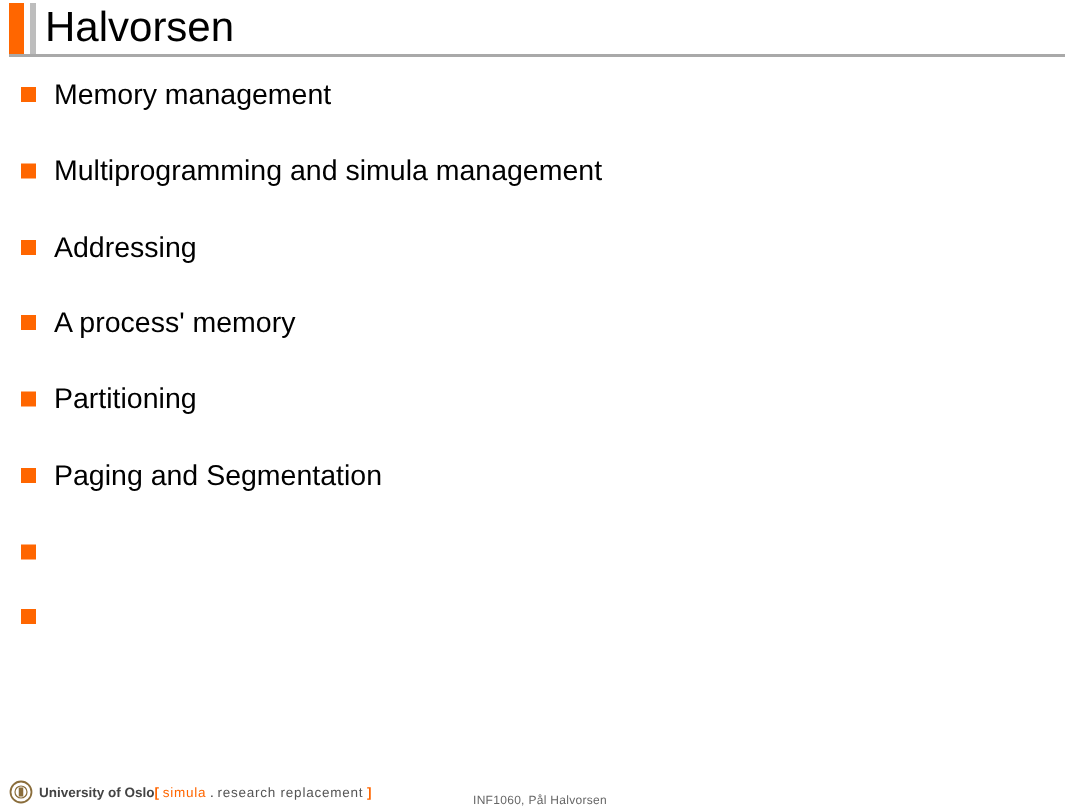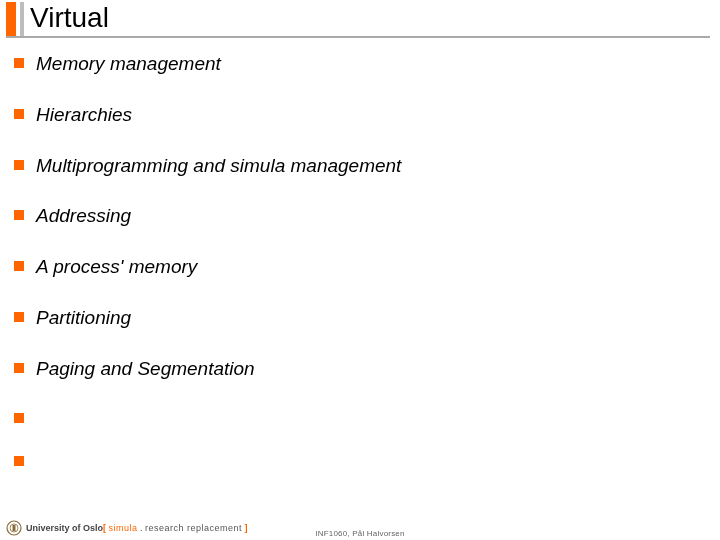--- a/index.html
+++ b/index.html
@@ -34,21 +34,20 @@
     letter-spacing: 0px;
   }
   .title-underline {
     height: 2px;
     background: #a9a9a9;
     margin: 0 0 0 6px;
     width: 704px;
   }
   .content {
     padding: 14px 14px 0 14px;
-    font-style: italic;
   }
   .item {
     display: flex;
     align-items: flex-start;
     margin-bottom: 27px;
   }
   .bullet {
     width: 10px;
     height: 10px;
     background: #ff6600;
@@ -98,32 +97,28 @@
   .footer-right .simula { color: #ff6600; font-weight: normal; letter-spacing: 0.5px; }
   .footer-right .dot { color: #333; }
   .footer-right .lab { color: #555; letter-spacing: 0.5px; }
 </style>
 </head>
 <body>
 
 <div class="title-bar">
   <div class="title-accent"></div>
   <div class="title-accent-gray"></div>
-  <div class="title">Virtual</div>
+  <div class="title">Halvorsen</div>
 </div>
 <div class="title-underline"></div>
 
 <div class="content">
   <div class="item">
     <div class="bullet"></div>
     <div class="item-text">Memory management</div>
-  </div>
-  <div class="item">
-    <div class="bullet"></div>
-    <div class="item-text">Hierarchies</div>
   </div>
   <div class="item">
     <div class="bullet"></div>
     <div class="item-text">Multiprogramming and simula management</div>
   </div>
   <div class="item">
     <div class="bullet"></div>
     <div class="item-text">Addressing</div>
   </div>
   <div class="item">

